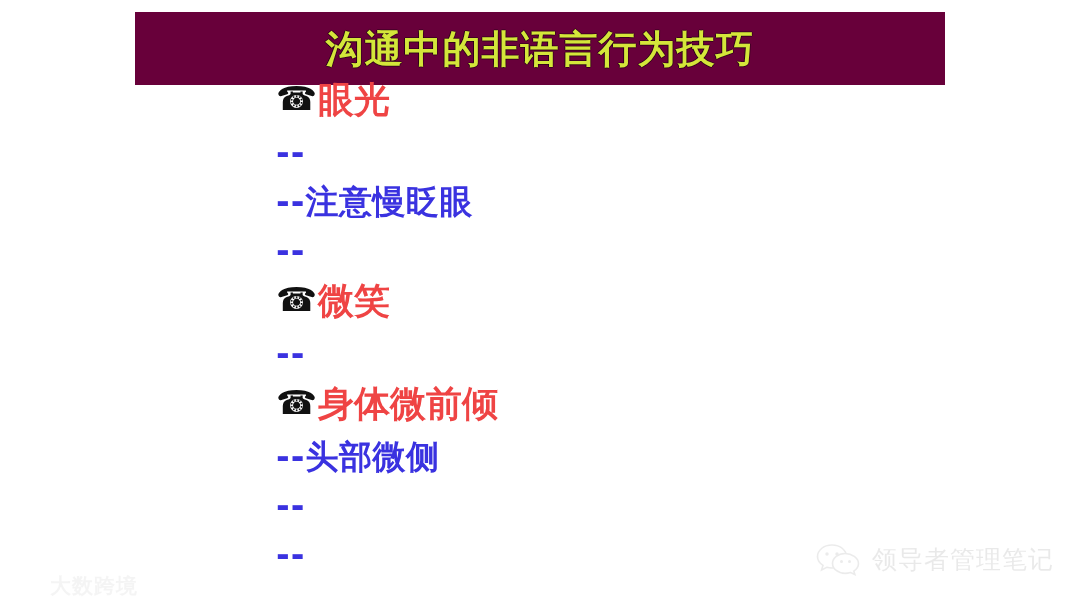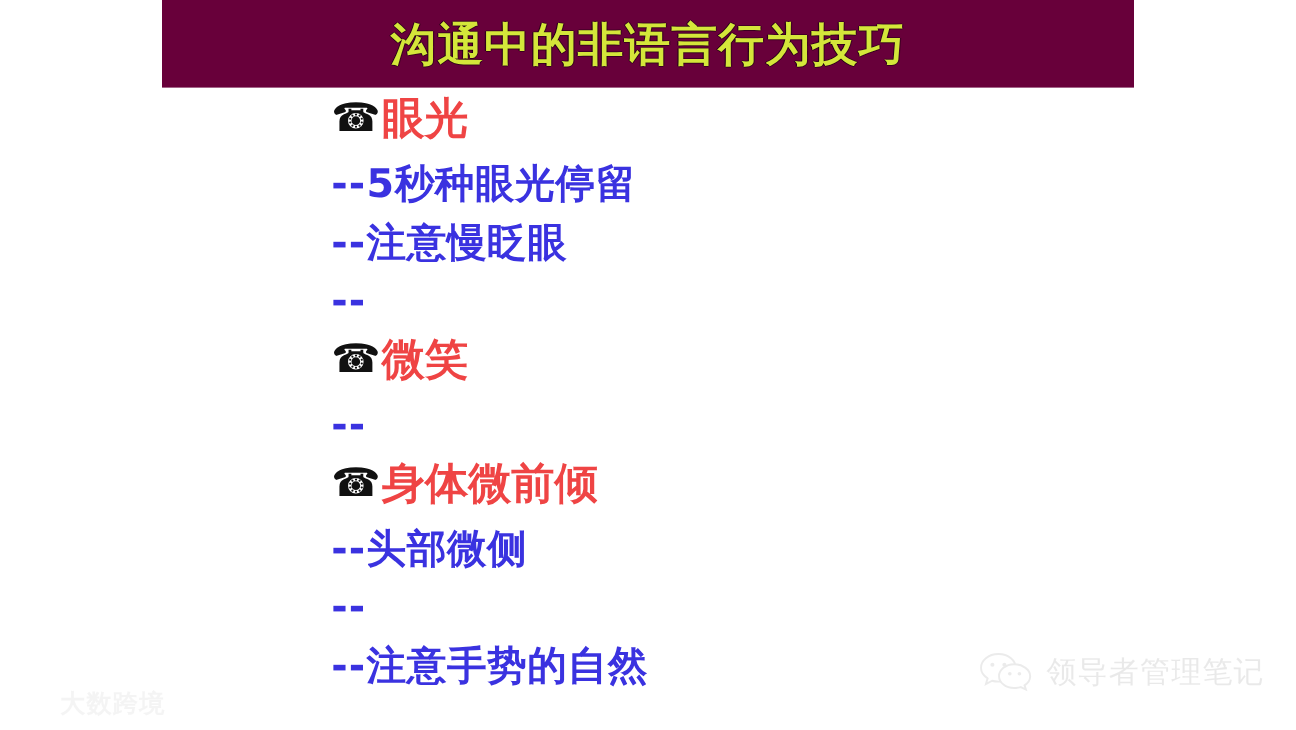--- a/index.html
+++ b/index.html
@@ -18,21 +18,21 @@
   .slide {
     position: absolute;
     inset: 0;
     background: #ffffff;
   }
 
   
   .title-bar {
     position: absolute;
     left: 135px;
-    top: 0px;
+    top: 12px;
     width: 810px;
     height: 73px;
     background: #68003a;
     display: flex;
     align-items: center;
     justify-content: center;
   }
   .title-text {
     color: #d4e63a;
     font-size: 38px;
@@ -152,21 +152,20 @@
 
   <div class="content">
 
     <div class="line heading">
       <span class="bullet-icon">☎</span>
       <span class="heading-text">眼光</span>
     </div>
 
     <div class="line sub">
       <span class="dash">--</span>
-      <span class="sub-text">5秒种眼光停留</span>
     </div>
 
     <div class="line sub">
       <span class="dash">--</span>
       <span class="sub-text">注意慢眨眼</span>
     </div>
 
     <div class="line sub">
       <span class="dash">--</span>
     </div>
@@ -189,21 +188,20 @@
       <span class="dash">--</span>
       <span class="sub-text">头部微侧</span>
     </div>
 
     <div class="line sub">
       <span class="dash">--</span>
     </div>
 
     <div class="line sub">
       <span class="dash">--</span>
-      <span class="sub-text">注意手势的自然</span>
     </div>
 
   </div>
 
   <div class="wm-left">
     <svg class="wm-left-logo" viewBox="0 0 34 24">
       <path d="M3 4 C1 9, 2 18, 8 20 C12 21, 15 18, 14 15 L11 15 C11 17, 9 18, 7 16 C4 13, 5 8, 7 5 Z" fill="#ffffff" opacity="0.9"></path>
       <circle cx="19" cy="9" r="4" fill="none" stroke="#ffffff" stroke-width="2" opacity="0.9"></circle>
       <circle cx="28" cy="9" r="4" fill="none" stroke="#ffffff" stroke-width="2" opacity="0.9"></circle>
     </svg>

